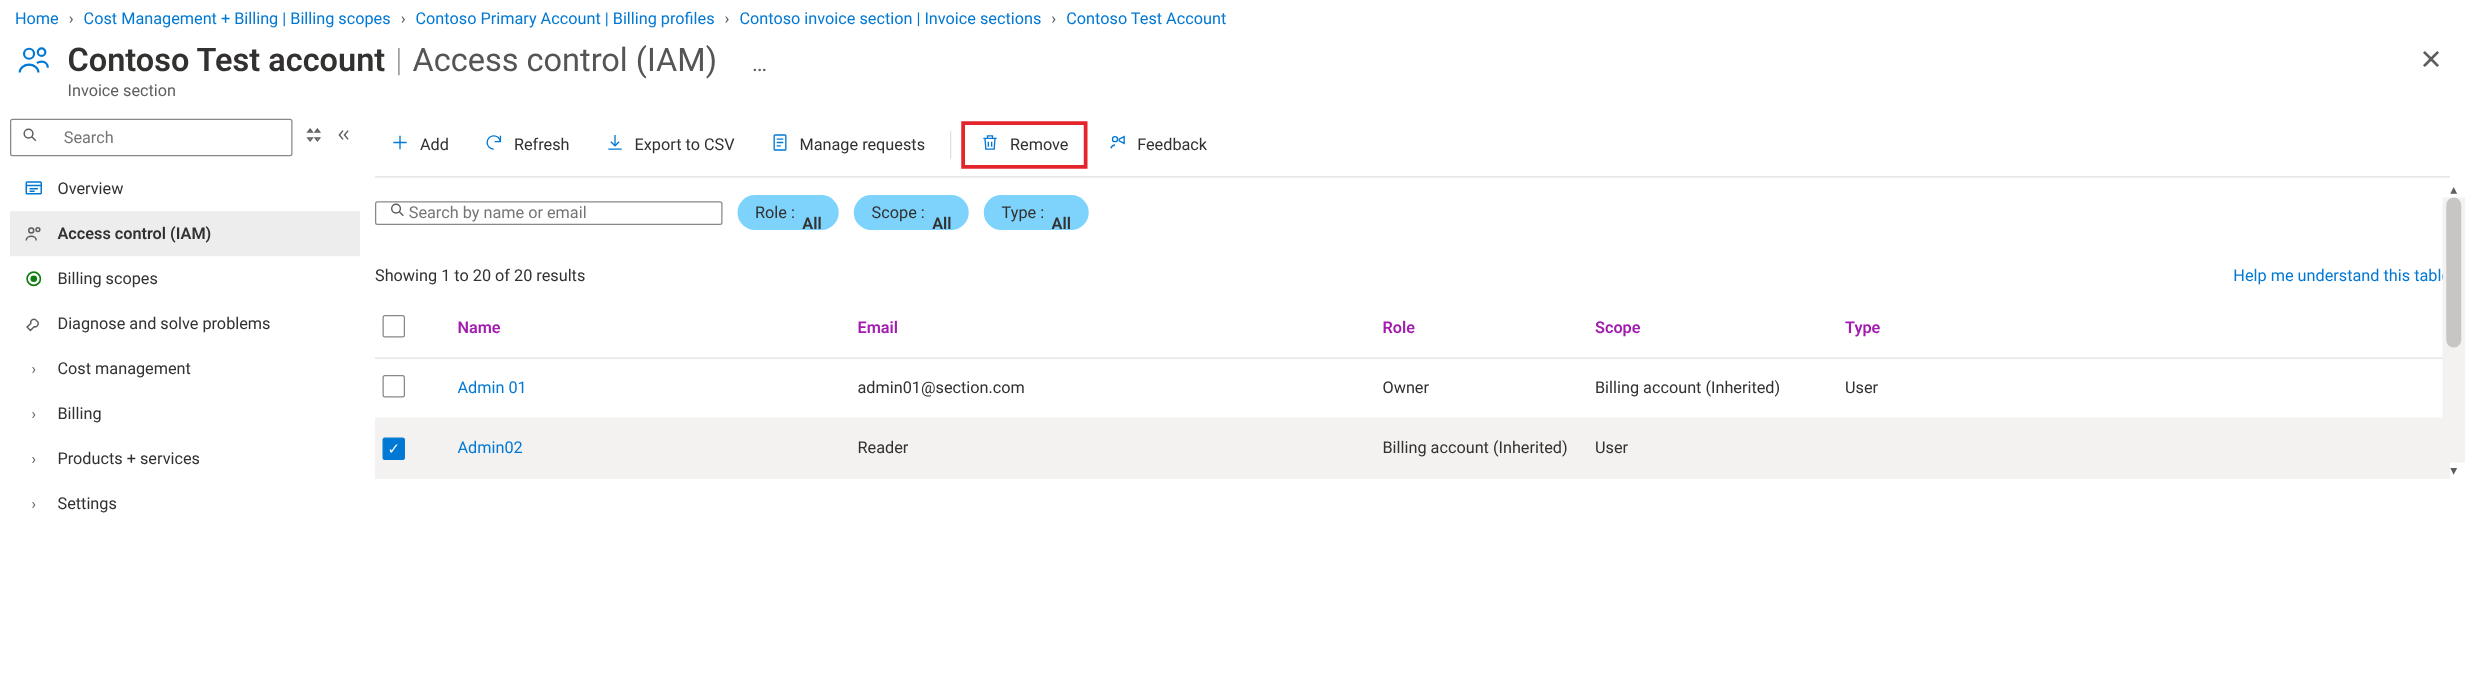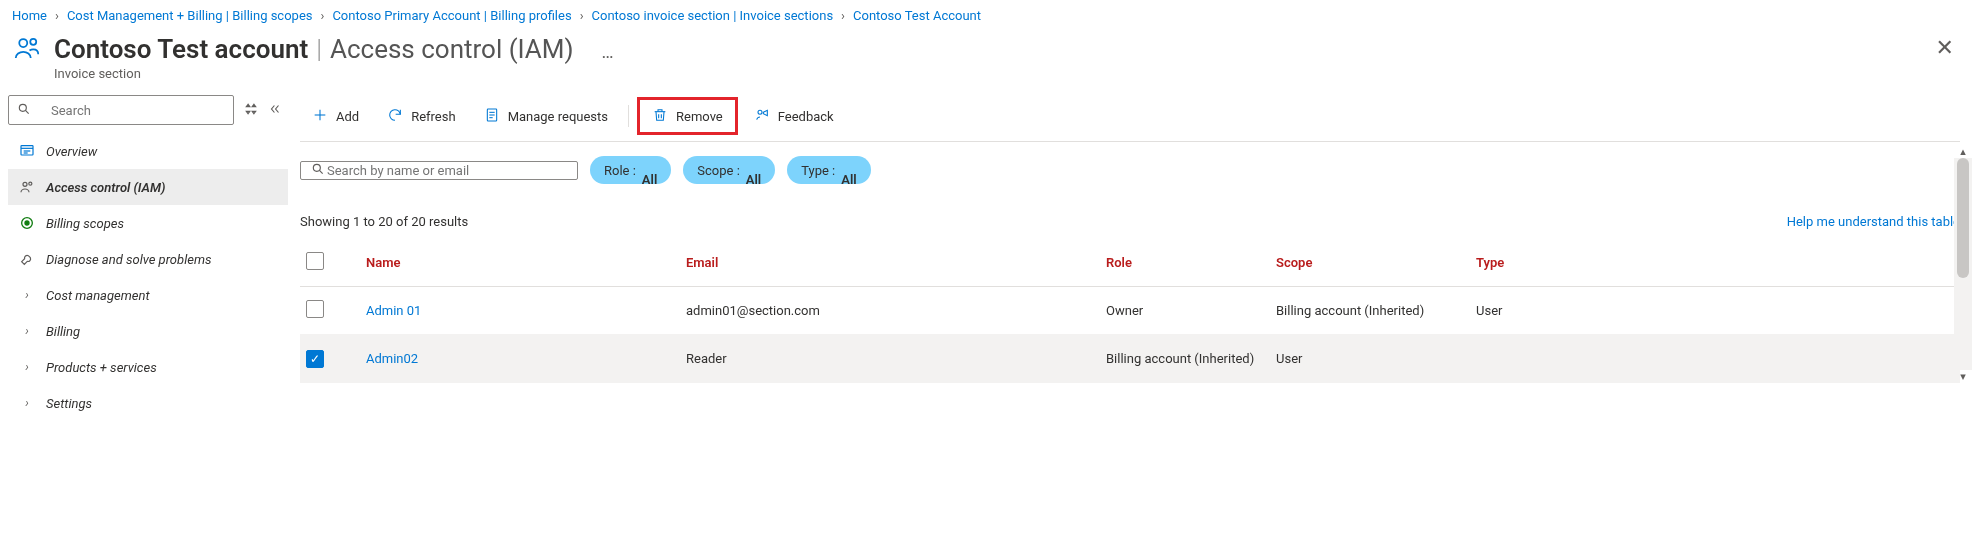--- a/index.html
+++ b/index.html
@@ -114,21 +114,20 @@
     cursor: pointer;
   }
   .nav-item {
     display: flex;
     align-items: center;
     gap: 10px;
     height: 36px;
     padding: 0 10px;
     cursor: pointer;
     color: #323130;
-    font-style: italic;
   }
   .nav-item.selected {
     background: #ededed;
     font-weight: 600;
   }
   .nav-item .icon {
     width: 18px;
     display: inline-flex;
     justify-content: center;
   }
@@ -225,21 +224,21 @@
   .grid-header, .grid-row {
     display: grid;
     grid-template-columns: 60px 320px 420px 170px 200px 120px 1fr;
     align-items: center;
     height: 48px;
     padding: 0 6px;
   }
   .grid-header {
     font-weight: 600;
     border-bottom: 1px solid #e1dfdd;
-    color: #b91c1c;
+    color: #a21caf;
   }
   .grid-row {
     border-bottom: 1px solid #f3f2f1;
   }
   .grid-row.selected {
     background: #f3f2f1;
   }
   .chk {
     width: 18px;
     height: 18px;
@@ -424,20 +423,30 @@
           <svg width="16" height="16" viewBox="0 0 24 24" fill="none" stroke="#0078d4" stroke-width="1.6">
               <path d="M20 11A8 8 0 1 0 12 20"></path>
               <path d="M20 4v7h-7"></path>
             </svg>
         </span>
         <span>Refresh</span>
       </div>
       <div class="tb-btn">
         <span class="icon">
           <svg width="16" height="16" viewBox="0 0 24 24" fill="none" stroke="#0078d4" stroke-width="1.6">
+              <path d="M12 3v12"></path>
+              <path d="M7 11l5 5 5-5"></path>
+              <line x1="4" y1="20" x2="20" y2="20"></line>
+            </svg>
+        </span>
+        <span>Export to CSV</span>
+      </div>
+      <div class="tb-btn">
+        <span class="icon">
+          <svg width="16" height="16" viewBox="0 0 24 24" fill="none" stroke="#0078d4" stroke-width="1.6">
               <rect x="5" y="3" width="14" height="18" rx="1"></rect>
               <line x1="8" y1="8" x2="16" y2="8"></line>
               <line x1="8" y1="12" x2="16" y2="12"></line>
               <line x1="8" y1="16" x2="13" y2="16"></line>
             </svg>
         </span>
         <span>Manage requests</span>
       </div>
       <div class="tb-sep"></div>
       <div class="tb-btn remove-boxed">

